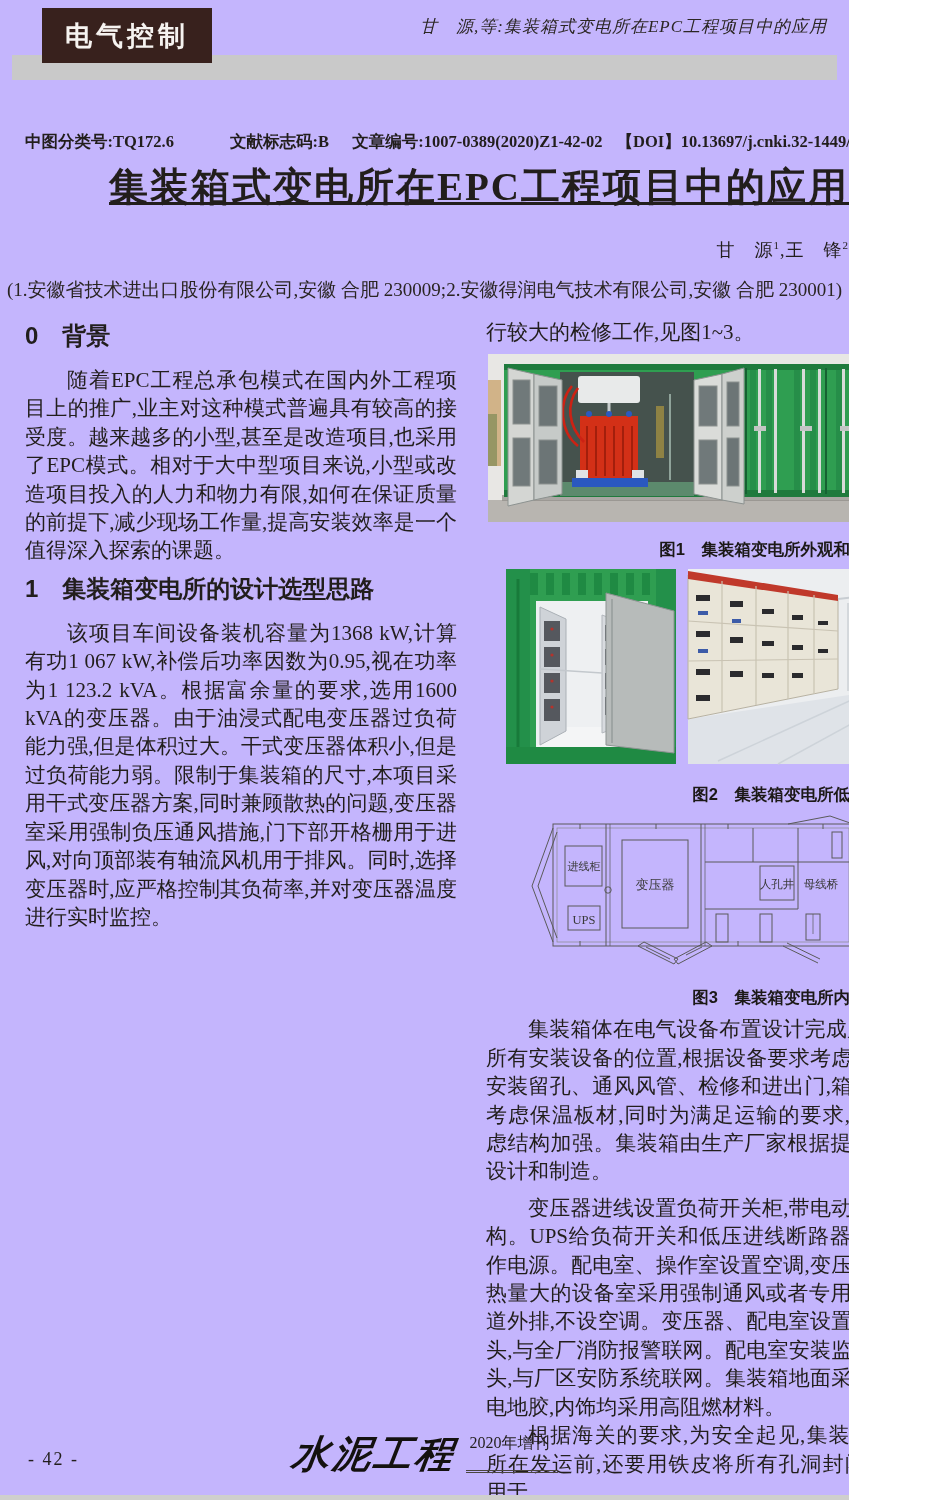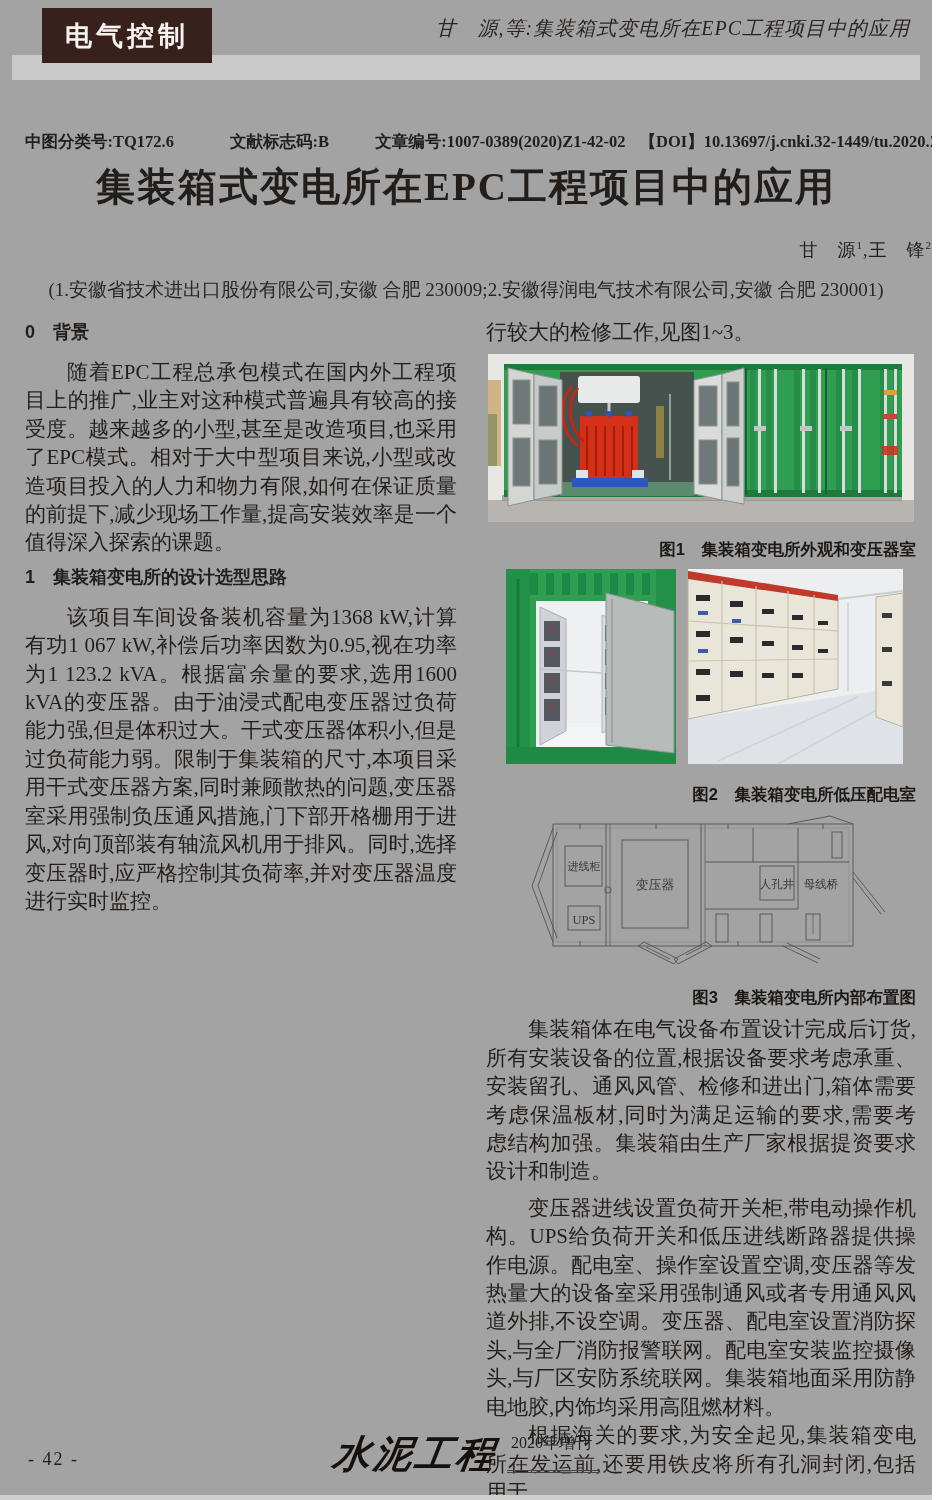--- a/index.html
+++ b/index.html
@@ -1,41 +1,41 @@
 <!DOCTYPE html>
 <html><head>
 <meta charset="utf-8">
 <style>
   html,body{margin:0;padding:0;background:#ffffff;}
-  .page{position:relative;width:932px;height:1500px;background:#a3a3a3;overflow:hidden;
+  .page{position:relative;width:849px;height:1500px;background:#c4b5fd;overflow:hidden;
         font-family:"Liberation Serif",serif;color:#221e1c;}
 
   
   .badge{position:absolute;left:42px;top:8px;width:170px;height:55px;background:#38211d;
          color:#f6f3f0;display:flex;align-items:center;justify-content:center;z-index:2;
          font-family:"Liberation Sans",sans-serif;font-size:27px;font-weight:bold;letter-spacing:4px;}
   .graybar{position:absolute;left:12px;right:12px;top:55px;height:25px;background:#c9c9c9;}
-  .running-header{position:absolute;top:15px;right:22px;font-size:20px;font-style:italic;color:#2b2623;letter-spacing:1px;}
+  .running-header{position:absolute;top:15px;right:22px;font-size:17px;font-style:italic;color:#2b2623;letter-spacing:1px;}
 
   
   .meta{position:absolute;top:131px;left:25px;width:895px;font-weight:bold;font-size:16.5px;white-space:nowrap;}
-  .meta .m1{margin-right:52px;} .meta .m2{margin-right:42px;} .meta .m3{margin-right:10px;text-align:center;}
-
-  
-  .title{position:absolute;top:160px;left:0;width:100%;text-align:center;
-         font-size:39px;font-weight:bold;letter-spacing:2px;}
+  .meta .m1{margin-right:52px;} .meta .m2{margin-right:19px;} .meta .m3{margin-right:10px;text-align:center;}
+
+  
+  .title{position:absolute;top:160px;left:0;width:100%;text-align:right;
+         font-size:39px;font-weight:bold;letter-spacing:2px;text-decoration:underline;}
   .authors{position:absolute;top:238px;left:0;width:100%;text-align:right;font-size:18px;letter-spacing:1px;}
   .authors sup{font-size:11px;}
   .affil{position:absolute;top:277px;left:0;width:100%;text-align:center;font-size:19px;color:#2a2522;}
 
   
   .col{position:absolute;top:318px;}
   .col-left{left:25px;width:432px;}
   .col-right{left:486px;width:430px;}
-  .heading{font-family:"Liberation Sans",sans-serif;font-weight:bold;font-size:18px;margin:8px 0 14px 0;}
+  .heading{font-family:"Liberation Sans",sans-serif;font-weight:bold;font-size:24px;margin:8px 0 14px 0;}
   .heading.first{margin-top:2px;}
   p.body{margin:0;font-size:21px;line-height:28.4px;text-align:justify;text-indent:2em;}
 
   figure{margin:8px 0 6px 0;}
   .figcap{text-align:right;font-family:"Liberation Sans",sans-serif;font-weight:bold;
           font-size:16.5px;margin-top:17px;color:#1c1917;}
   .figimg{display:block;margin:0 auto;}
 
   
   .page-num{position:absolute;left:28px;top:1449px;font-size:18px;letter-spacing:2px;}

